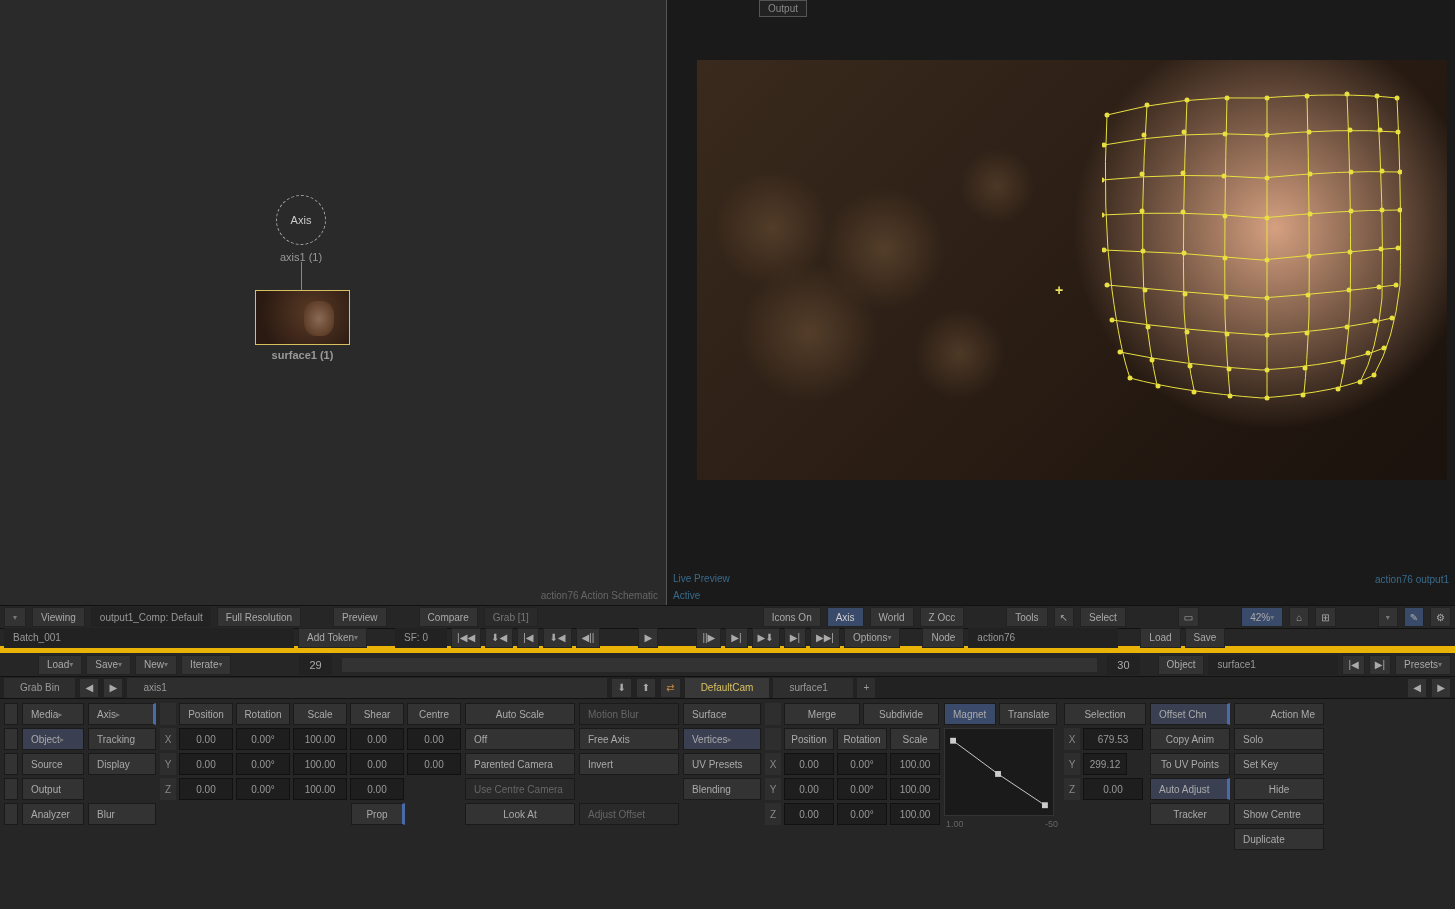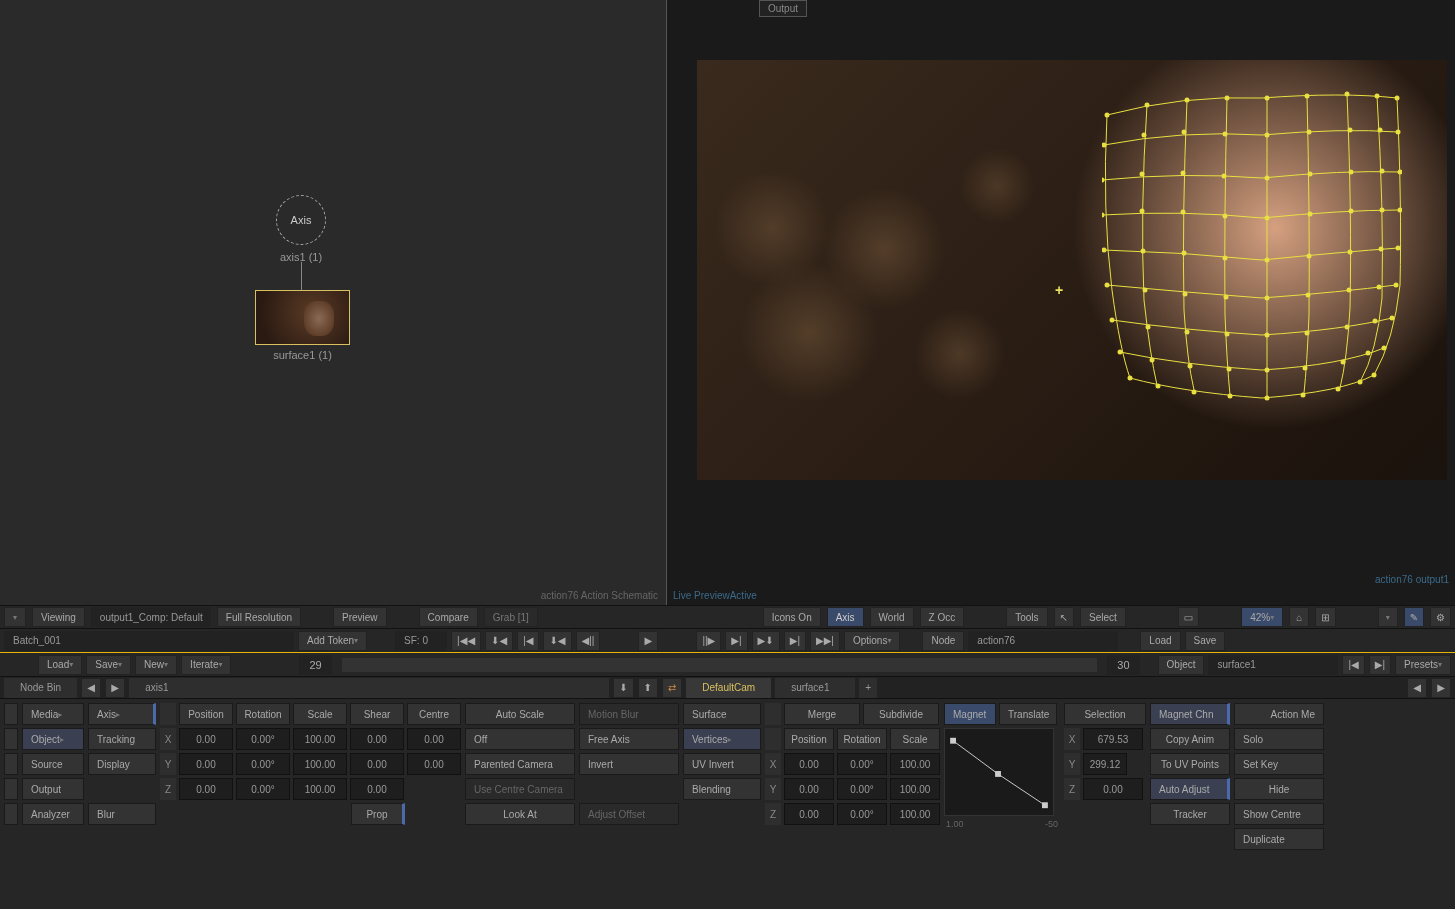--- a/index.html
+++ b/index.html
@@ -53,21 +53,21 @@
     position: relative;
   }
   .surface-thumb::after {
     content: "";
     position: absolute;
     right: 15px; top: 10px;
     width: 30px; height: 35px;
     background: radial-gradient(ellipse at center, #8a6a55 0%, #5a3a25 80%);
     border-radius: 40%;
   }
-  .surface-label { color: #999; margin-top: 4px; }
+  .surface-label { color: #999; margin-top: 4px; font-weight: bold; }
   .schematic-footer {
     position: absolute;
     right: 8px; bottom: 4px;
     font-size: 10px;
     color: #666;
   }
   .connector {
     position: absolute;
     left: 301px;
     top: 262px;
@@ -124,21 +124,21 @@
     font-weight: bold;
   }
   .viewer-status {
     position: absolute;
     left: 6px; bottom: 4px;
     font-size: 10px;
     color: #3a6a8a;
     display: flex;
     gap: 20px;
   }
-  .viewer-status .grp { display: flex; flex-direction: row; gap: 0; }
+  .viewer-status .grp { display: flex; flex-direction: column; gap: 6px; }
   .output-label {
     position: absolute;
     right: 6px; bottom: 20px;
     font-size: 10px;
     color: #3a6a8a;
   }
 
   
   .toolbar-row {
     height: 24px;
@@ -169,21 +169,21 @@
   .spacer { flex: 1; }
 
   
   .ctrl-row {
     height: 24px;
     background: #262626;
     display: flex;
     align-items: center;
     gap: 4px;
     padding: 0 4px;
-    border-bottom: 1px solid #eab308;
+    border-bottom: 7px solid #eab308;
   }
   .slider-track {
     flex: 1;
     height: 14px;
     background: #333;
     position: relative;
     margin: 0 6px;
   }
   .slider-range {
     background: #222;
@@ -495,21 +495,21 @@
   <span class="slider-range">30</span>
   <span style="width:10px"></span>
   <span class="btn">Object</span>
   <span class="field" style="width:130px">surface1</span>
   <span class="btn sm">|◀</span>
   <span class="btn sm">▶|</span>
   <span class="btn dd-arrow">Presets</span>
 </div>
 
 <div class="tab-row">
-  <span class="tab">Node Bin</span>
+  <span class="tab">Grab Bin</span>
   <span class="btn sm">◀</span>
   <span class="btn sm">▶</span>
   <span class="tab" style="width:480px; justify-content:flex-start">axis1</span>
   <span class="btn sm">⬇</span>
   <span class="btn sm">⬆</span>
   <span class="btn sm" style="color:#c88a40">⇄</span>
   <span class="tab active">DefaultCam</span>
   <span class="tab" style="width:80px">surface1</span>
   <span class="tab tab-add">+</span>
   <span class="spacer"></span>
@@ -593,21 +593,21 @@
     <div class="pbtn dim">Motion Blur</div>
     <div class="pbtn">Free Axis</div>
     <div class="pbtn">Invert</div>
     <div style="height:22px"></div>
     <div class="pbtn dim">Adjust Offset</div>
   </div>
 
   <div class="col" style="width:78px">
     <div class="pbtn">Surface</div>
     <div class="pbtn sel tri">Vertices</div>
-    <div class="pbtn">UV Invert</div>
+    <div class="pbtn">UV Presets</div>
     <div class="pbtn">Blending</div>
   </div>
 
   <div class="col">
     <div class="row4">
       <span class="axlbl"></span>
       <span class="pbtn" style="width:76px; justify-content:center">Merge</span>
       <span class="pbtn" style="width:76px; justify-content:center">Subdivide</span>
     </div>
     <div class="row4">
@@ -665,21 +665,21 @@
         <span class="axlbl">Y</span>
         <span class="num" style="width:44px">299.12</span>
       </div>
     <div class="row4">
         <span class="axlbl">Z</span>
         <span class="num" style="width:60px">0.00</span>
       </div>
   </div>
 
   <div class="col" style="width:80px">
-    <div class="pbtn hl" style="background:#3a4052">Magnet Chn</div>
+    <div class="pbtn hl" style="background:#3a4052">Offset Chn</div>
     <div class="pbtn" style="justify-content:center">Copy Anim</div>
     <div class="pbtn" style="justify-content:center">To UV Points</div>
     <div class="pbtn hl" style="background:#3a4052">Auto Adjust</div>
     <div class="pbtn" style="justify-content:center">Tracker</div>
   </div>
 
   <div class="col" style="width:90px">
     <div class="pbtn" style="justify-content:flex-end">Action Me</div>
     <div class="pbtn">Solo</div>
     <div class="pbtn">Set Key</div>

